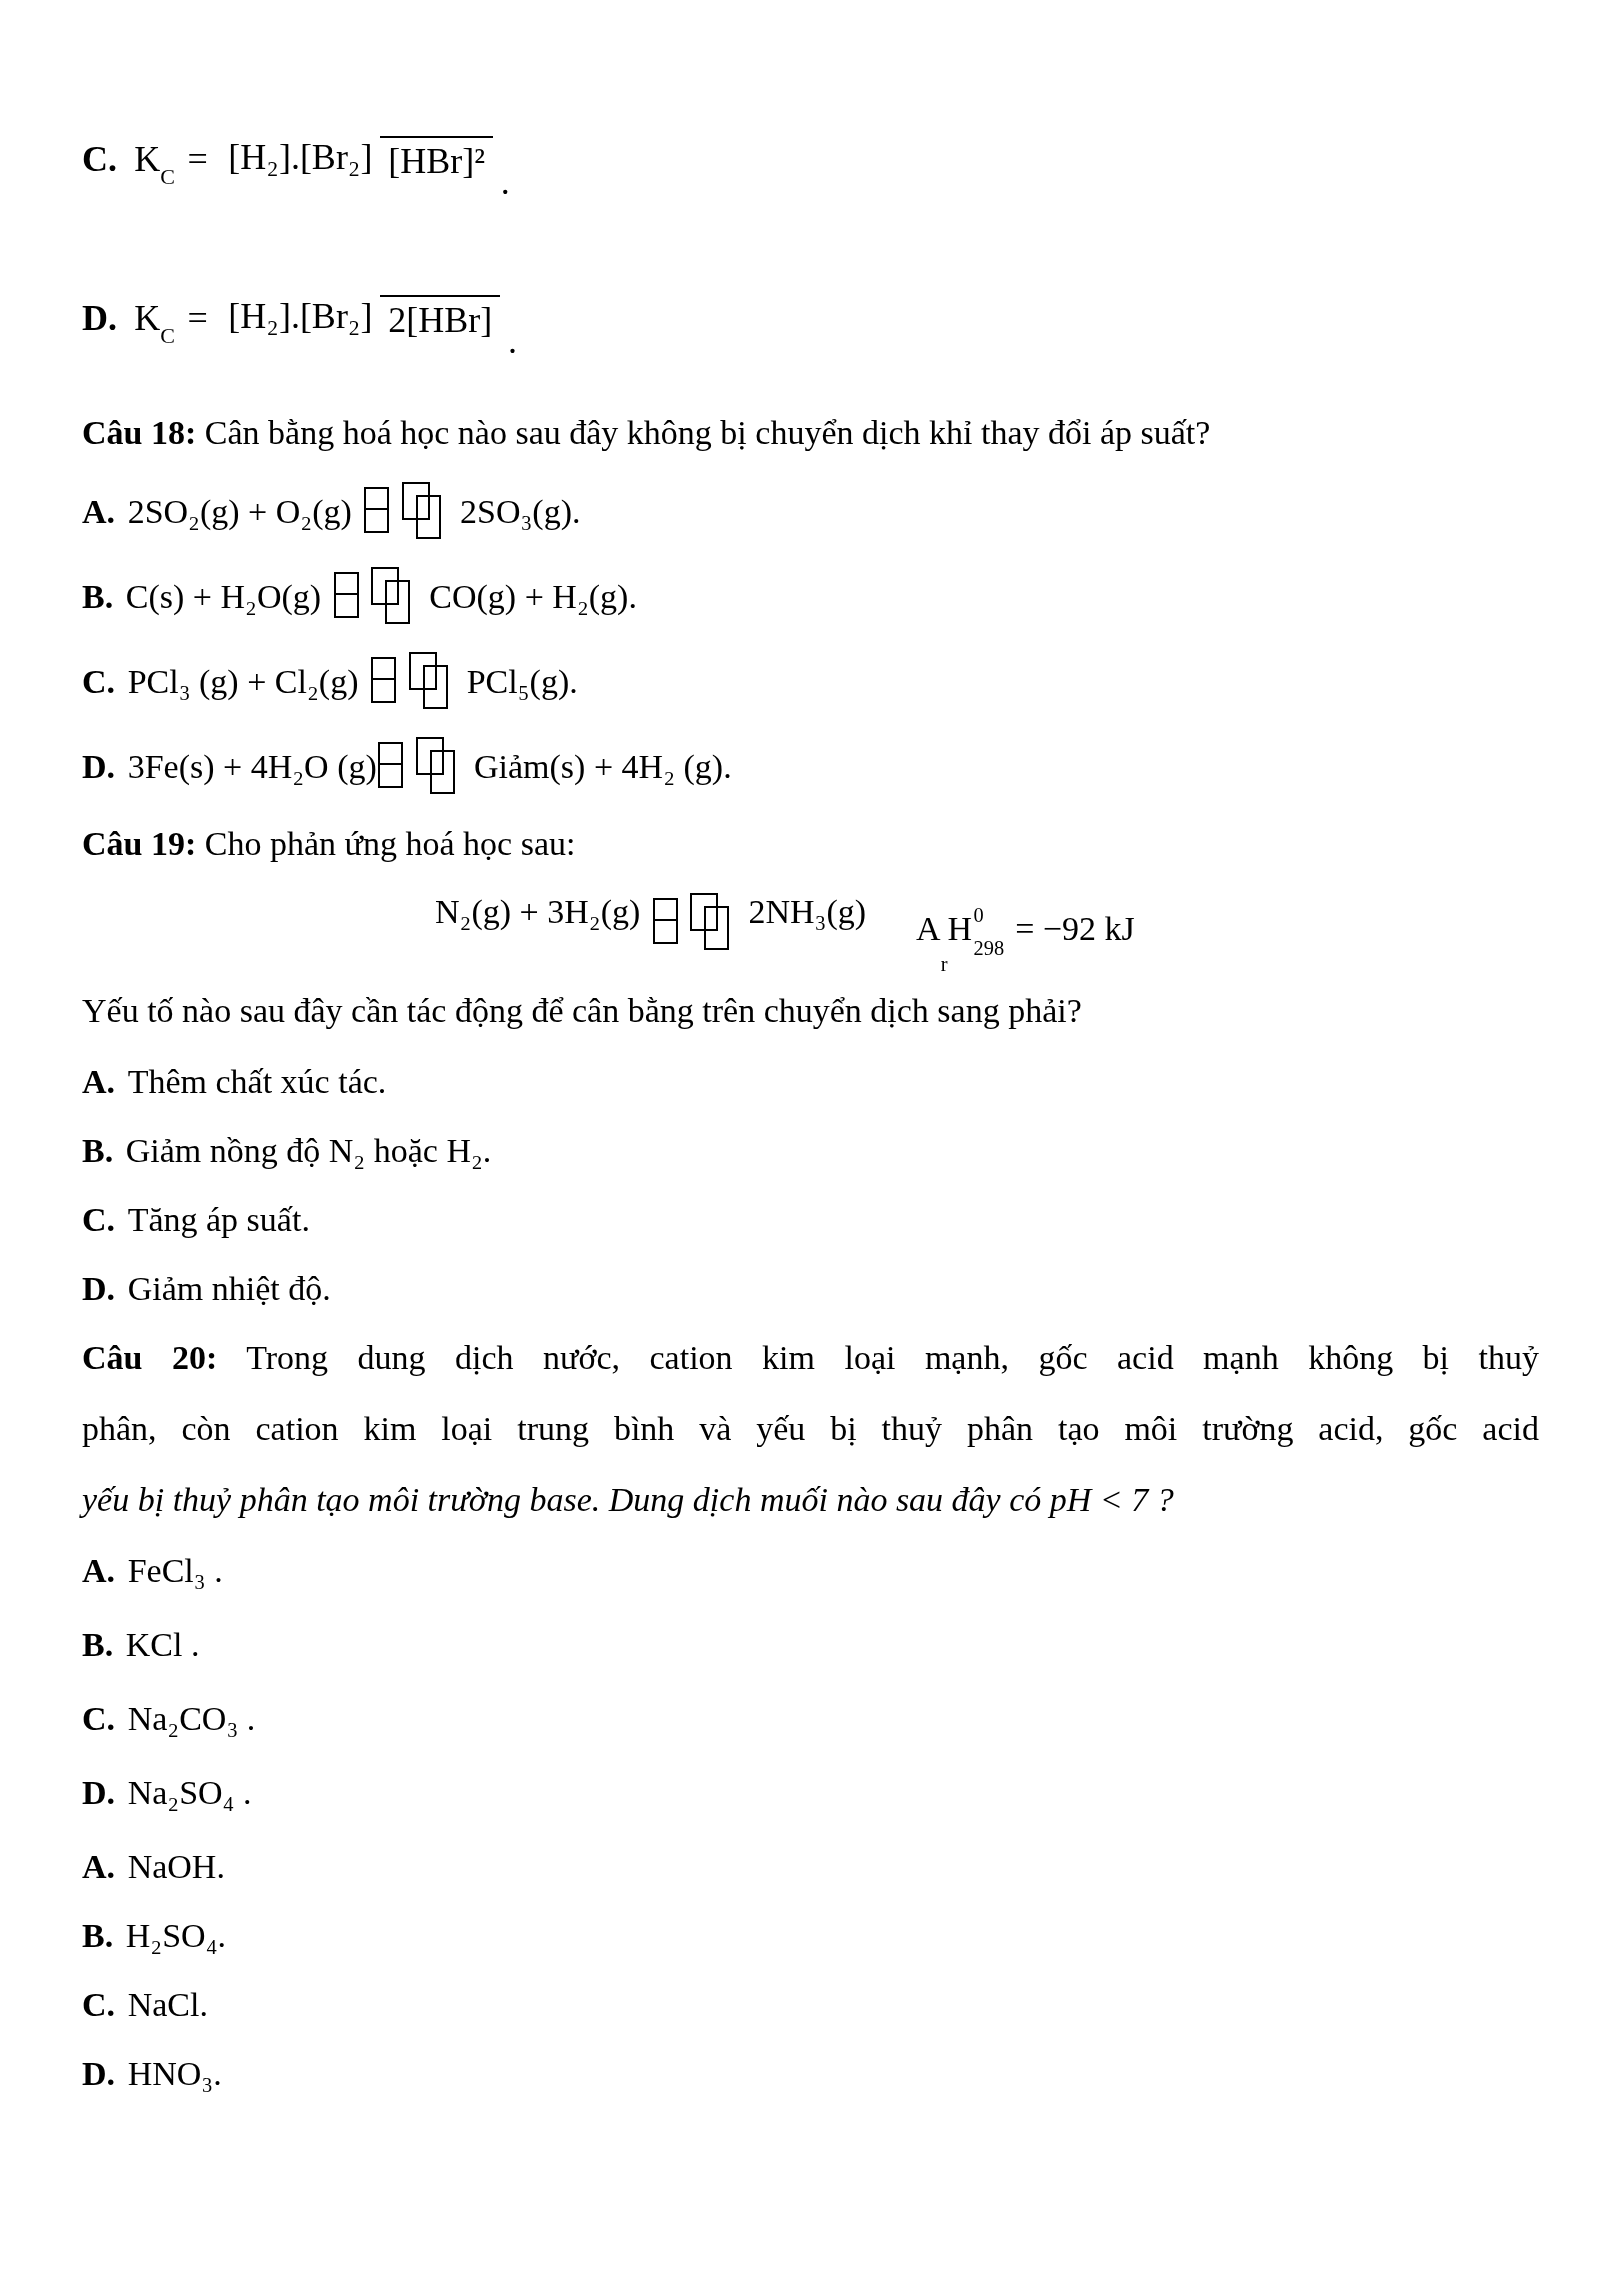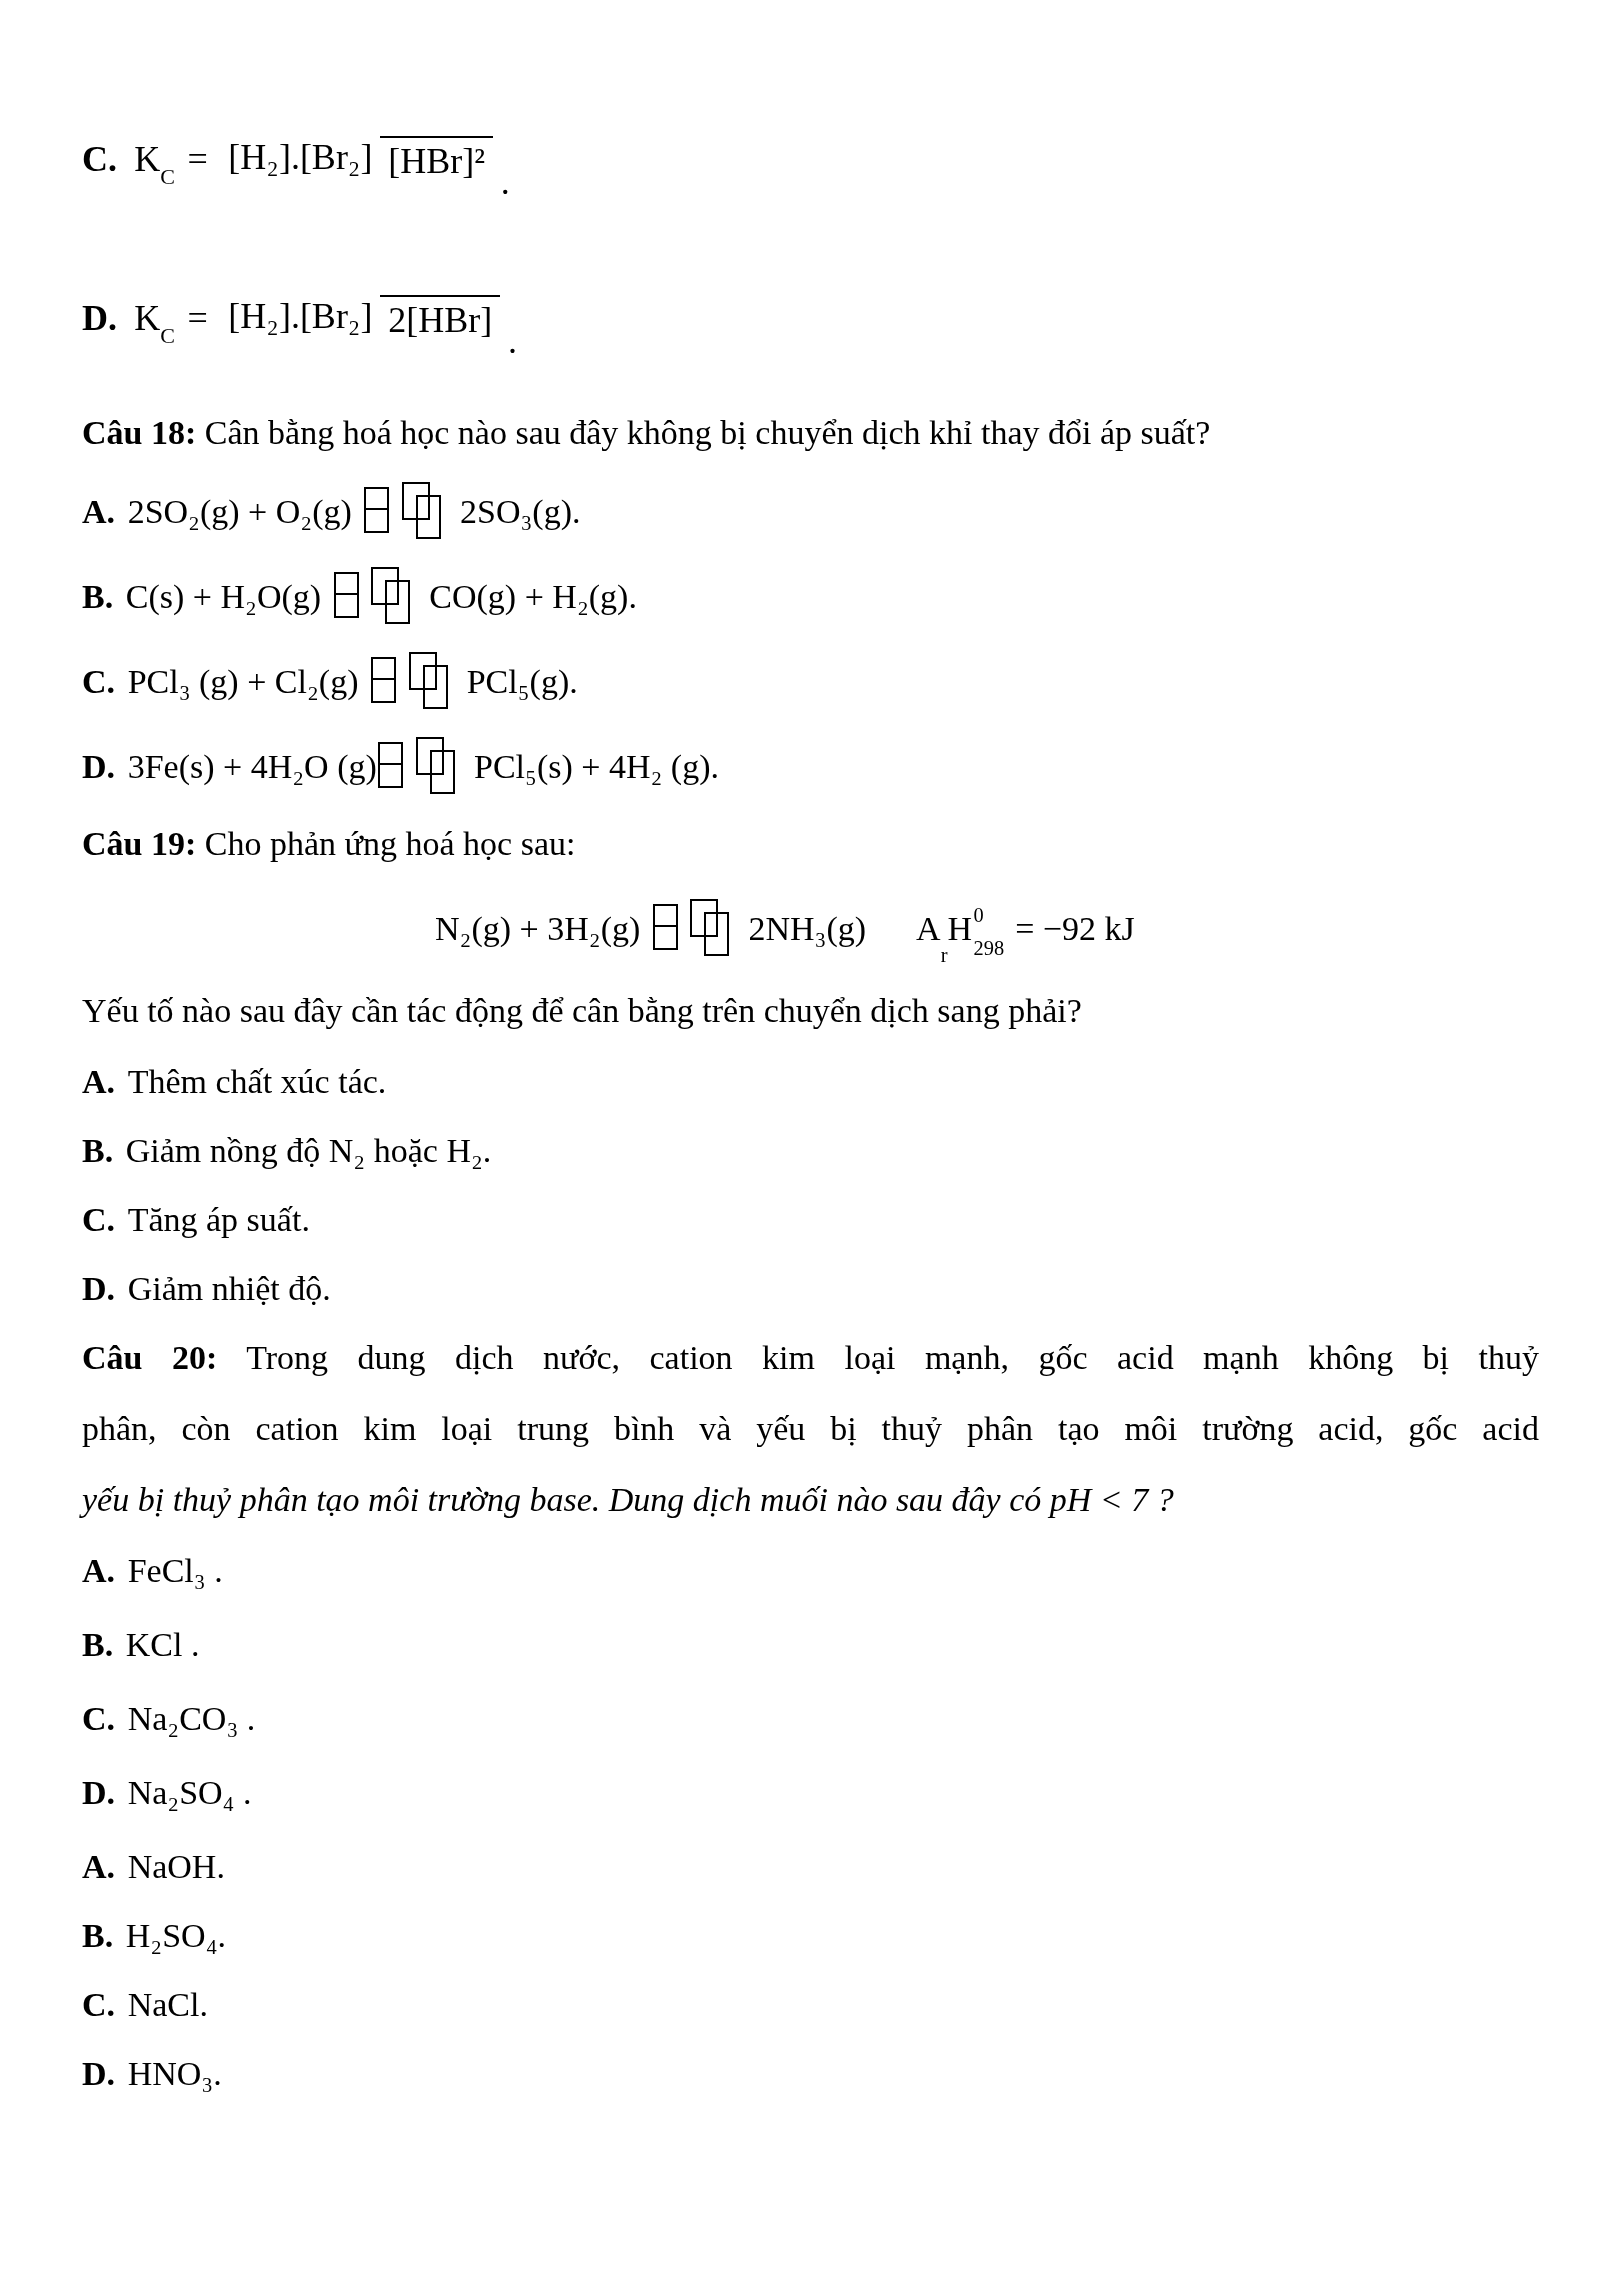--- a/index.html
+++ b/index.html
@@ -80,21 +80,20 @@
   .tofu .t1 {
     width: 25px; height: 46px; margin-top: 4.7px;
     background: linear-gradient(#000, #000) center / 100% 2.4px no-repeat;
   }
   .tofu .t2 { width: 28px; height: 38px; margin-left: 12.6px; }
   .tofu .t3 { width: 25px; height: 44px; margin-left: -14px; margin-top: 12.6px; }
 
   
   .equation-row {
     display: flex;
-    align-items: center;
     margin-left: 353px;
     margin-bottom: 23.6px;
     height: 72px;
     white-space: nowrap;
   }
   .enthalpy { margin-left: 50px; display: inline-flex; align-items: center; }
   .enthalpy .sub-r {
     font-size: 20.4px;
     align-self: flex-end;
     position: relative;
@@ -191,21 +190,21 @@
     <span>PCl₅(g).</span>
   </div>
   <div class="opt-row">
     <span class="opt-label bold">D.</span>
     <span>3Fe(s) + 4H₂O (g)</span>
     <span class="tofu" style="margin-left:1.6px;">
         <i class="t1"></i>
         <i class="t2"></i>
         <i class="t3"></i>
       </span>
-    <span>PCl₅(s) + 4H₂ (g).</span>
+    <span>Giảm(s) + 4H₂ (g).</span>
   </div>
 
   <div class="line">
     <span class="bold">Câu 19:</span>
     <span>Cho phản ứng hoá học sau:</span>
   </div>
 
   <div class="equation-row">
     <span>N₂(g) + 3H₂(g)</span>
     <span class="tofu">

